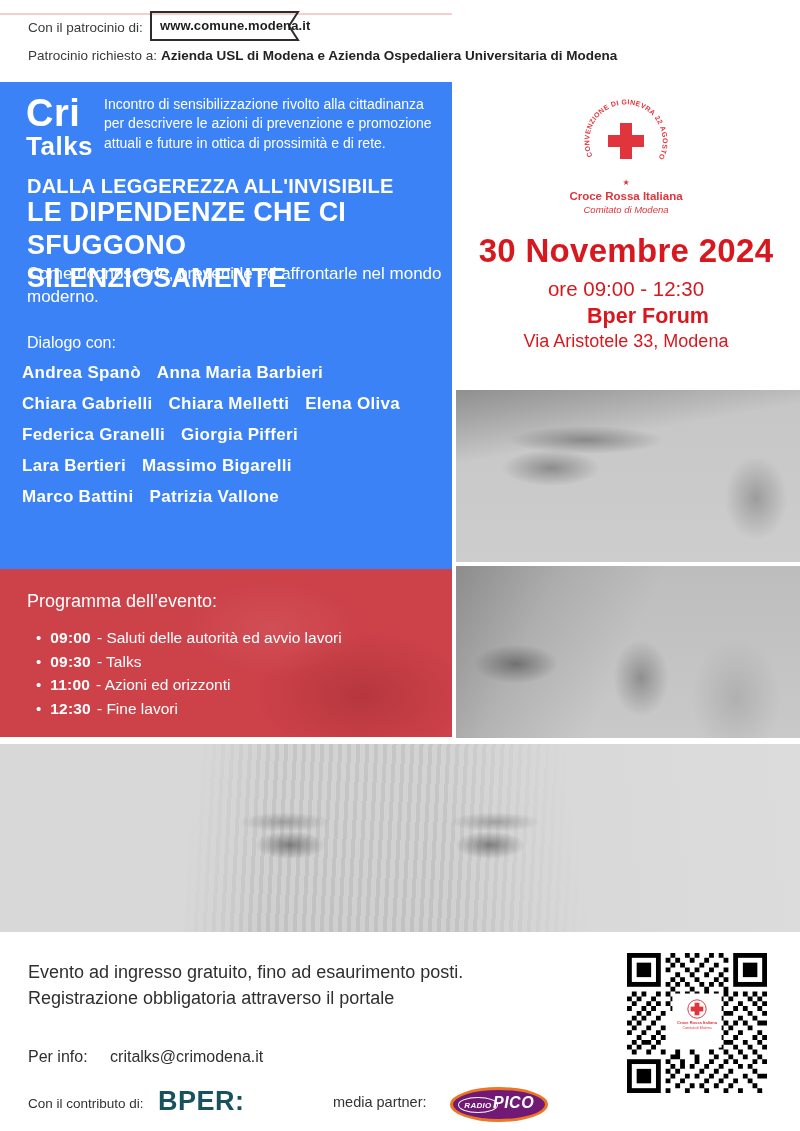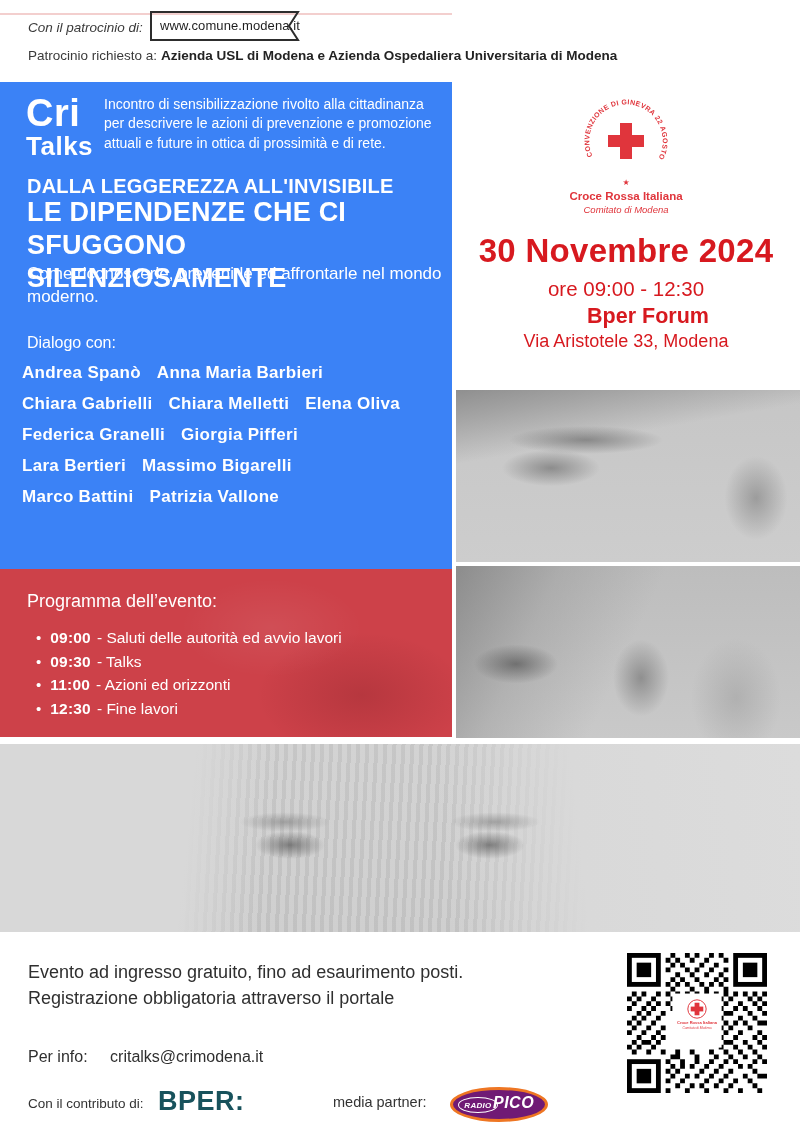--- a/index.html
+++ b/index.html
@@ -4,25 +4,25 @@
 <style>
   html,body{margin:0;padding:0;background:#ffffff;}
   .poster{
     position:relative; width:800px; height:1131px; overflow:hidden;
     background:#ffffff; font-family:"Liberation Sans", sans-serif; color:#2e2e2e;
   }
   .abs{position:absolute;}
 
   
   .accent-line{left:0; top:13px; width:452px; height:2px; background:#f3cfce;}
-  .patronage-label{left:28px; top:20px; font-size:13.5px; color:#3a3a3a;font-style:italic;}
+  .patronage-label{left:28px; top:20px; font-size:13.5px; color:#3a3a3a;}
   .comune-box{left:150px; top:11px; width:150px; height:30px;}
   .comune-box svg{position:absolute; left:0; top:0;}
   .comune-box .box-text{
-    position:absolute; left:10px; top:7px; font-size:13px; font-weight:normal; color:#1e1e1e; letter-spacing:.1px;
+    position:absolute; left:10px; top:7px; font-size:13px; font-weight:bold; color:#1e1e1e; letter-spacing:.1px;
   }
   .requested-row{left:28px; top:48px; font-size:13.5px; color:#3a3a3a; white-space:nowrap;}
   .requested-row b{color:#232323; margin-left:4px;}
 
   
   .main-red{
     left:0; top:82px; width:452px; height:602px;
     background:#3b82f6; color:#ffffff;
   }
   .program-red{

